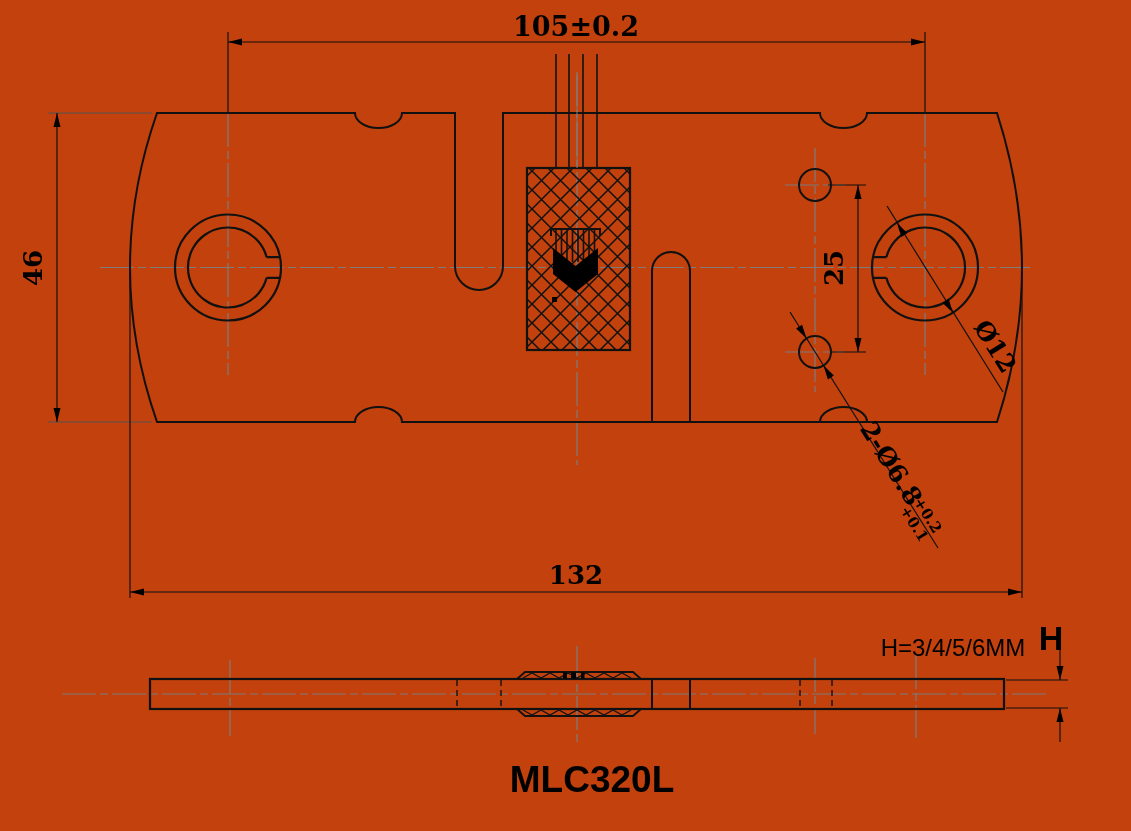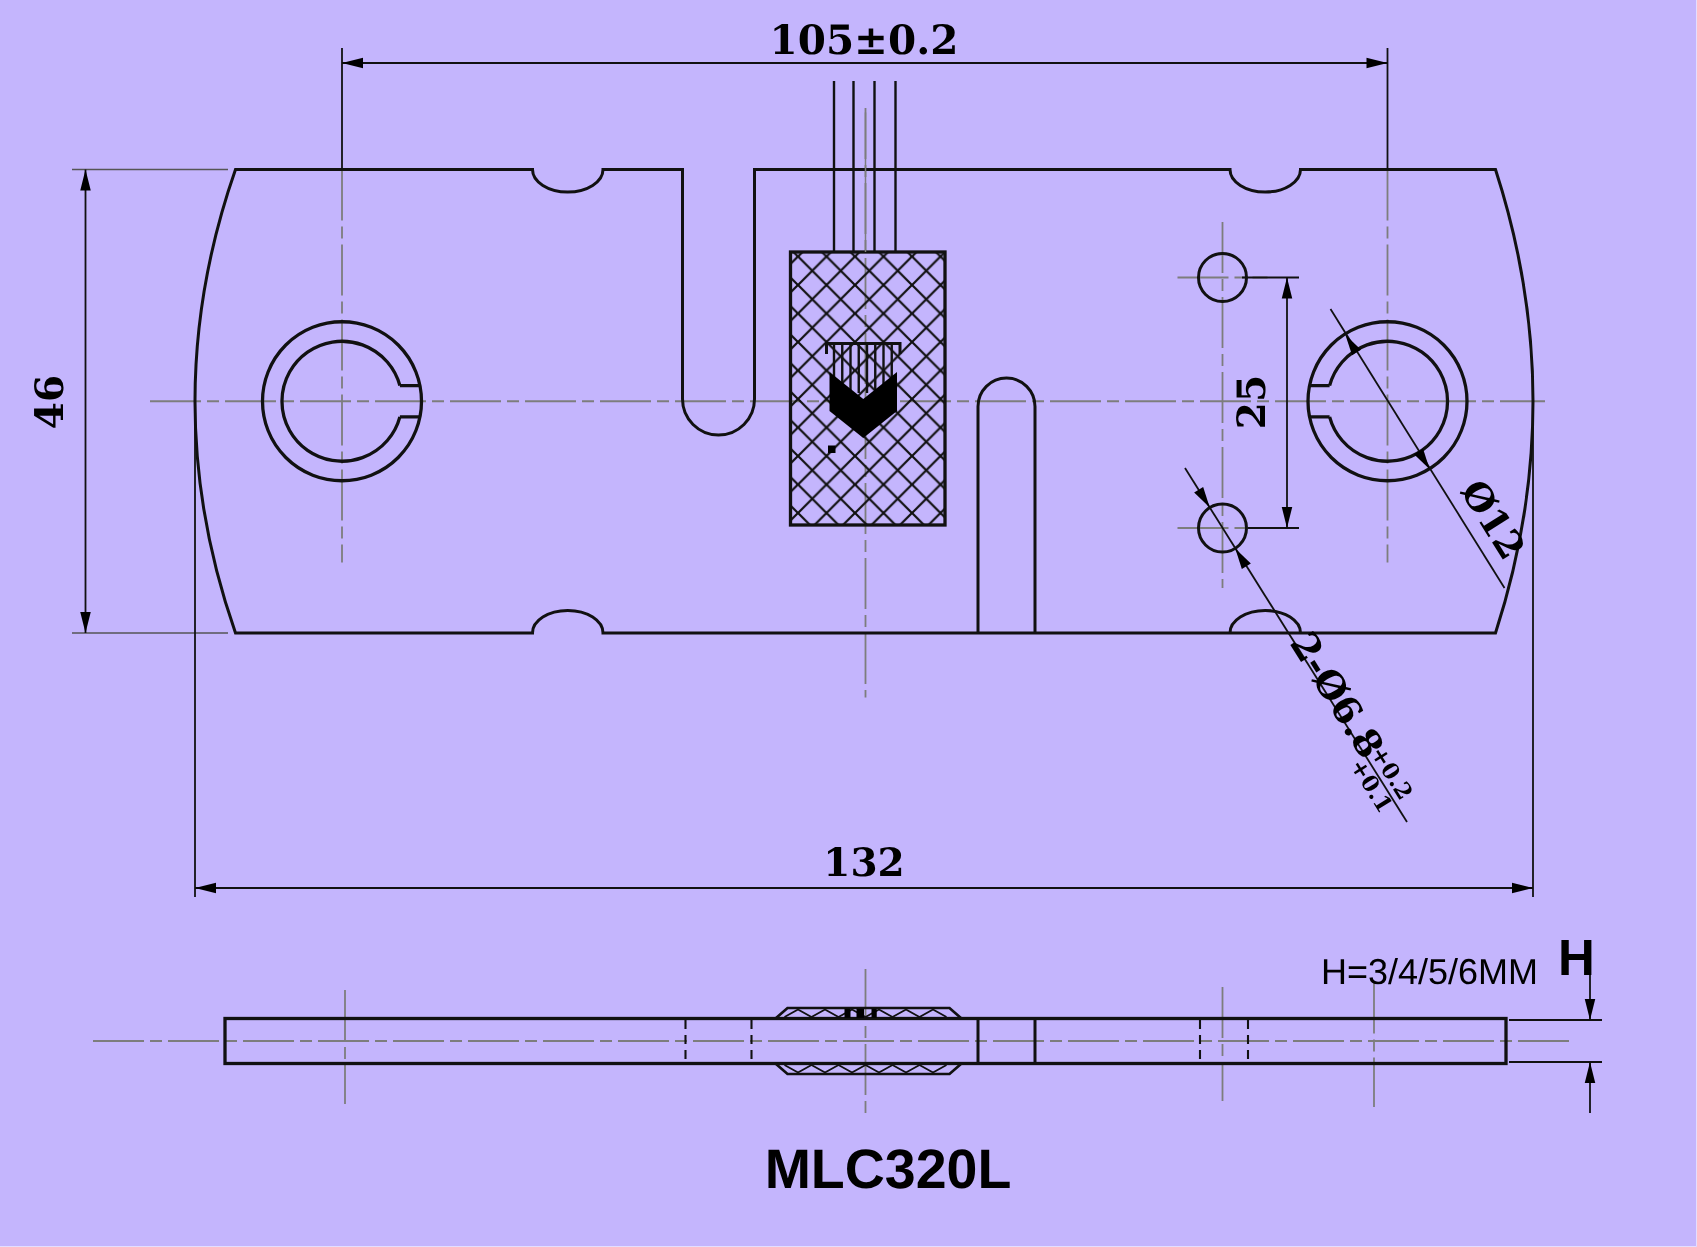--- a/index.html
+++ b/index.html
@@ -1,17 +1,17 @@
 <!DOCTYPE html>
 <html><head>
 <meta charset="utf-8">
 <style>
   html,body{margin:0;padding:0;background:#fff;}
   .canvas{
-    position:relative;width:1131px;height:831px;background:#c4b5fd;
+    position:relative;width:1131px;height:831px;background:#c2410c;
     font-family:"Liberation Sans",sans-serif;overflow:hidden;
   }
   svg{display:block;}
   text{fill:#000;}
   .dimtxt{font-family:"DejaVu Serif",serif;font-weight:bold;}
   .lbltxt{font-family:"Liberation Sans",sans-serif;}
 </style>
 </head>
 <body>
 

